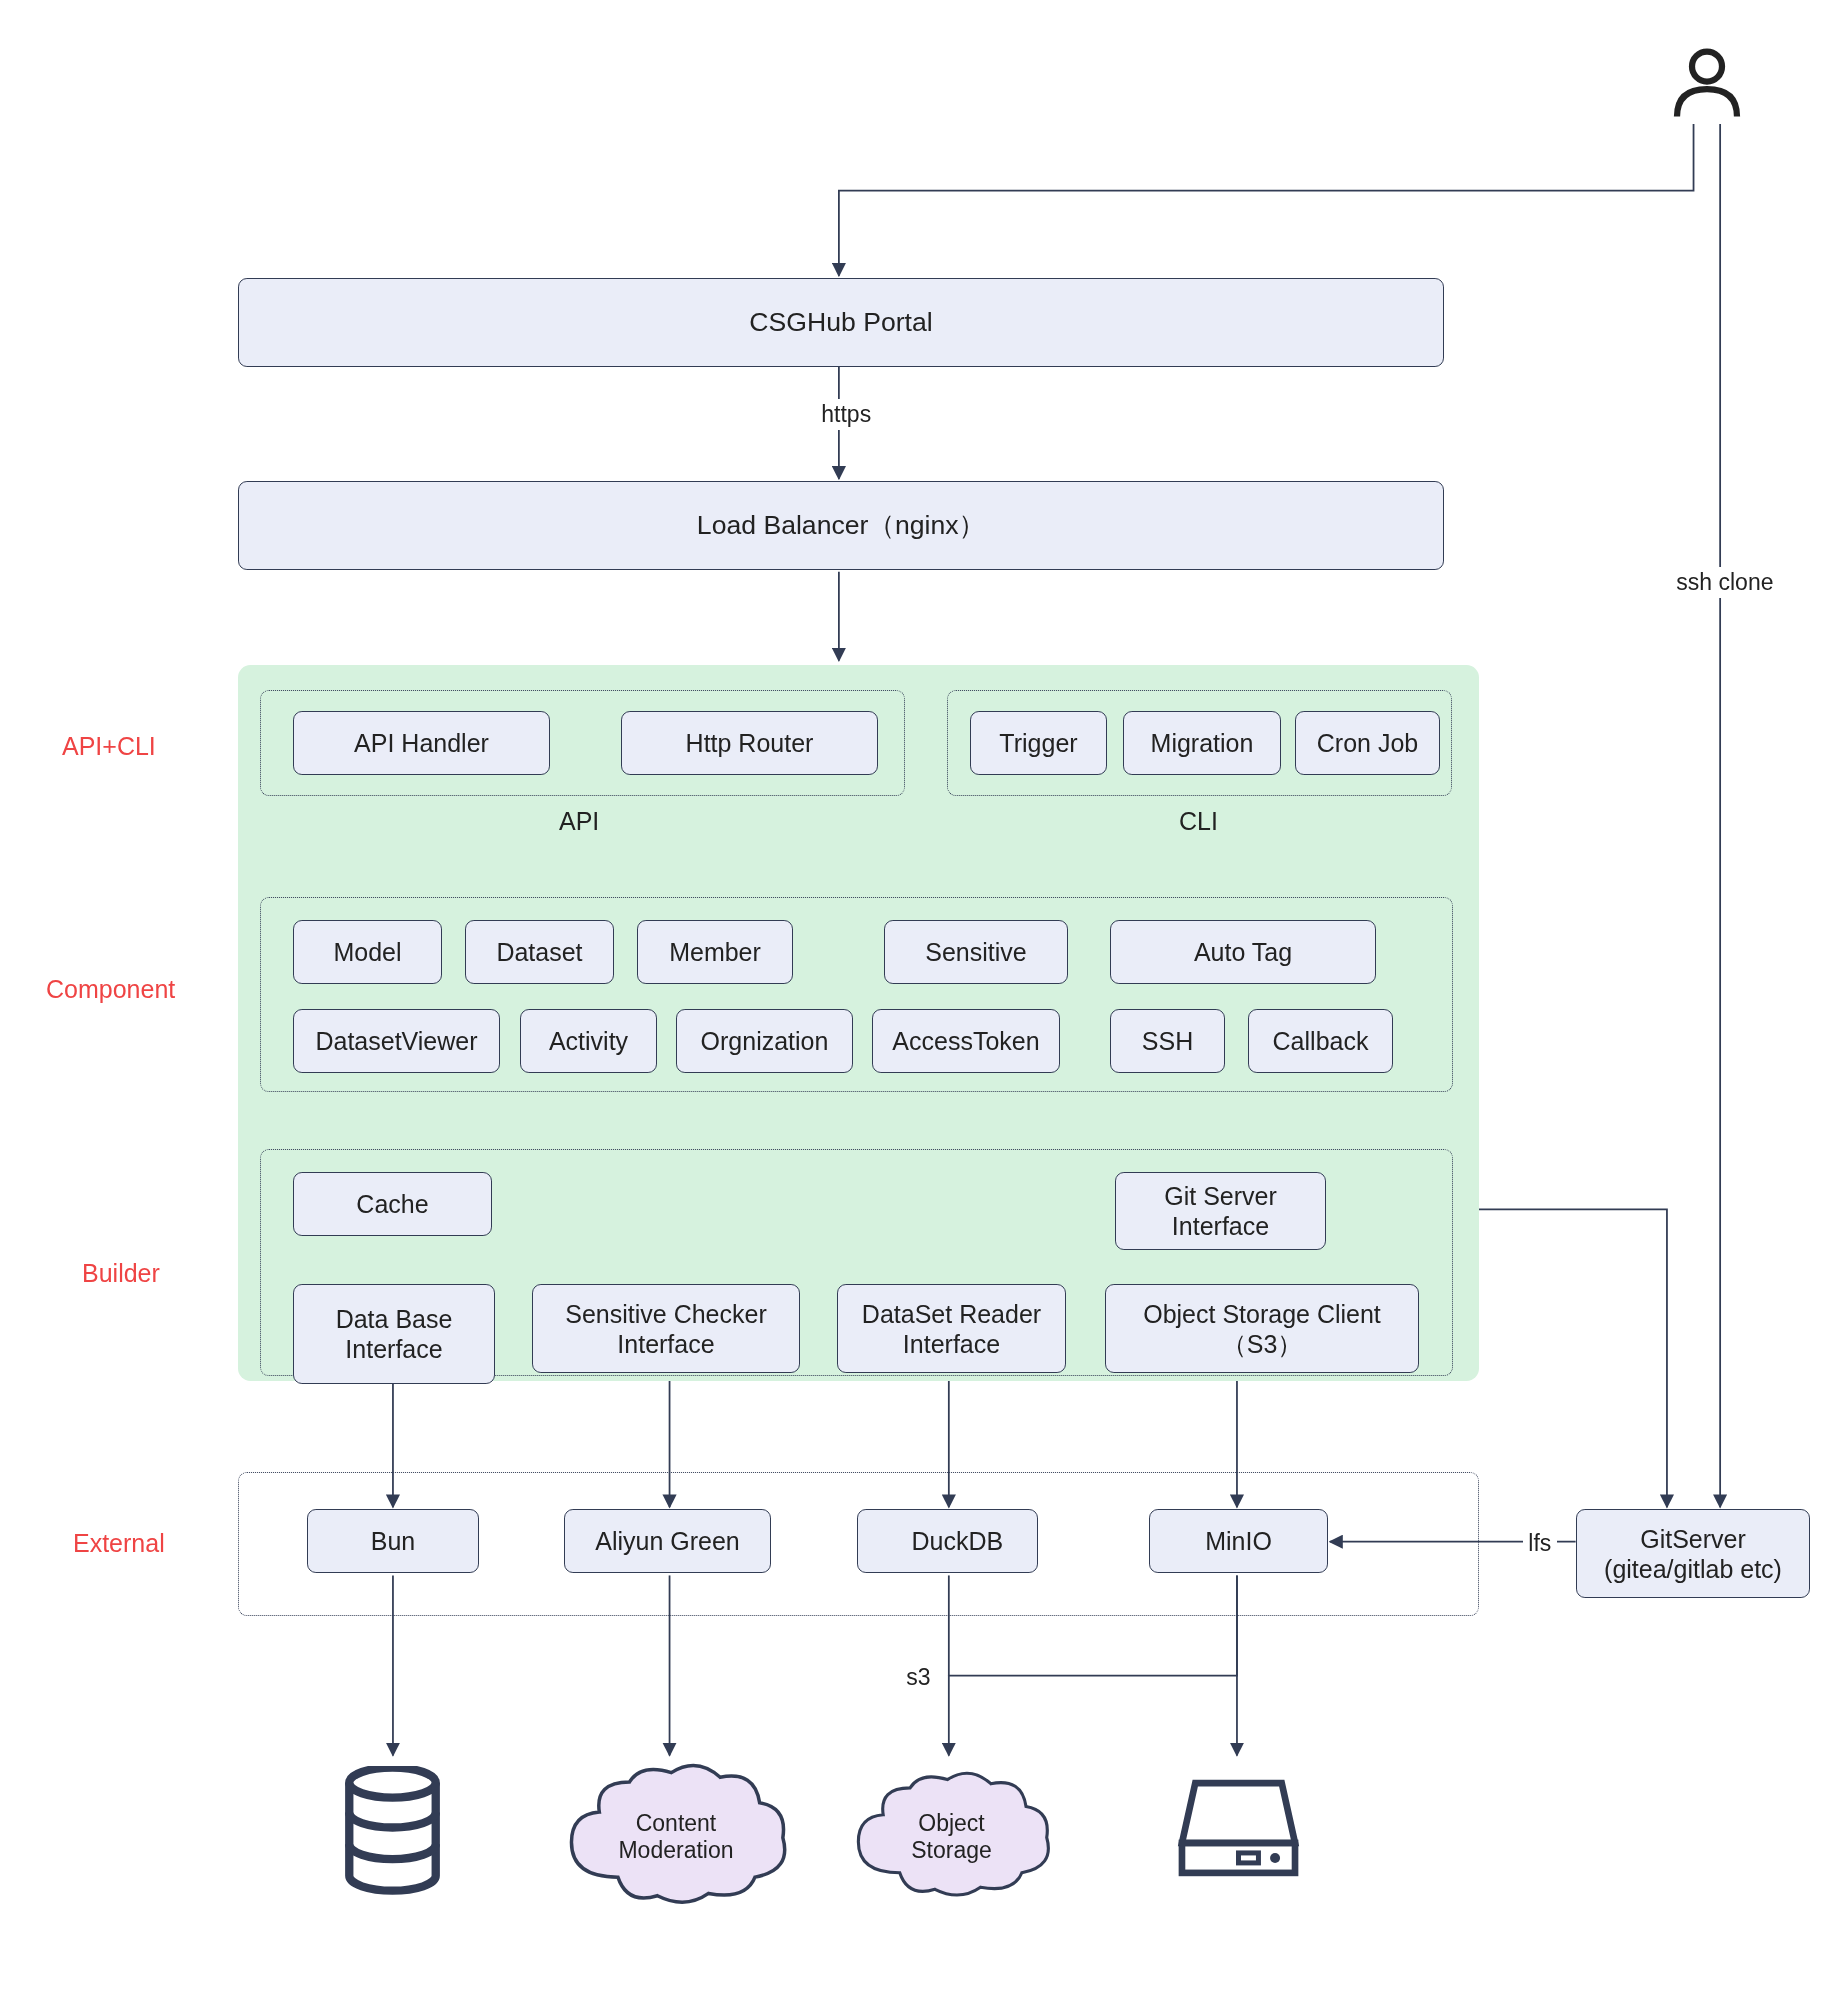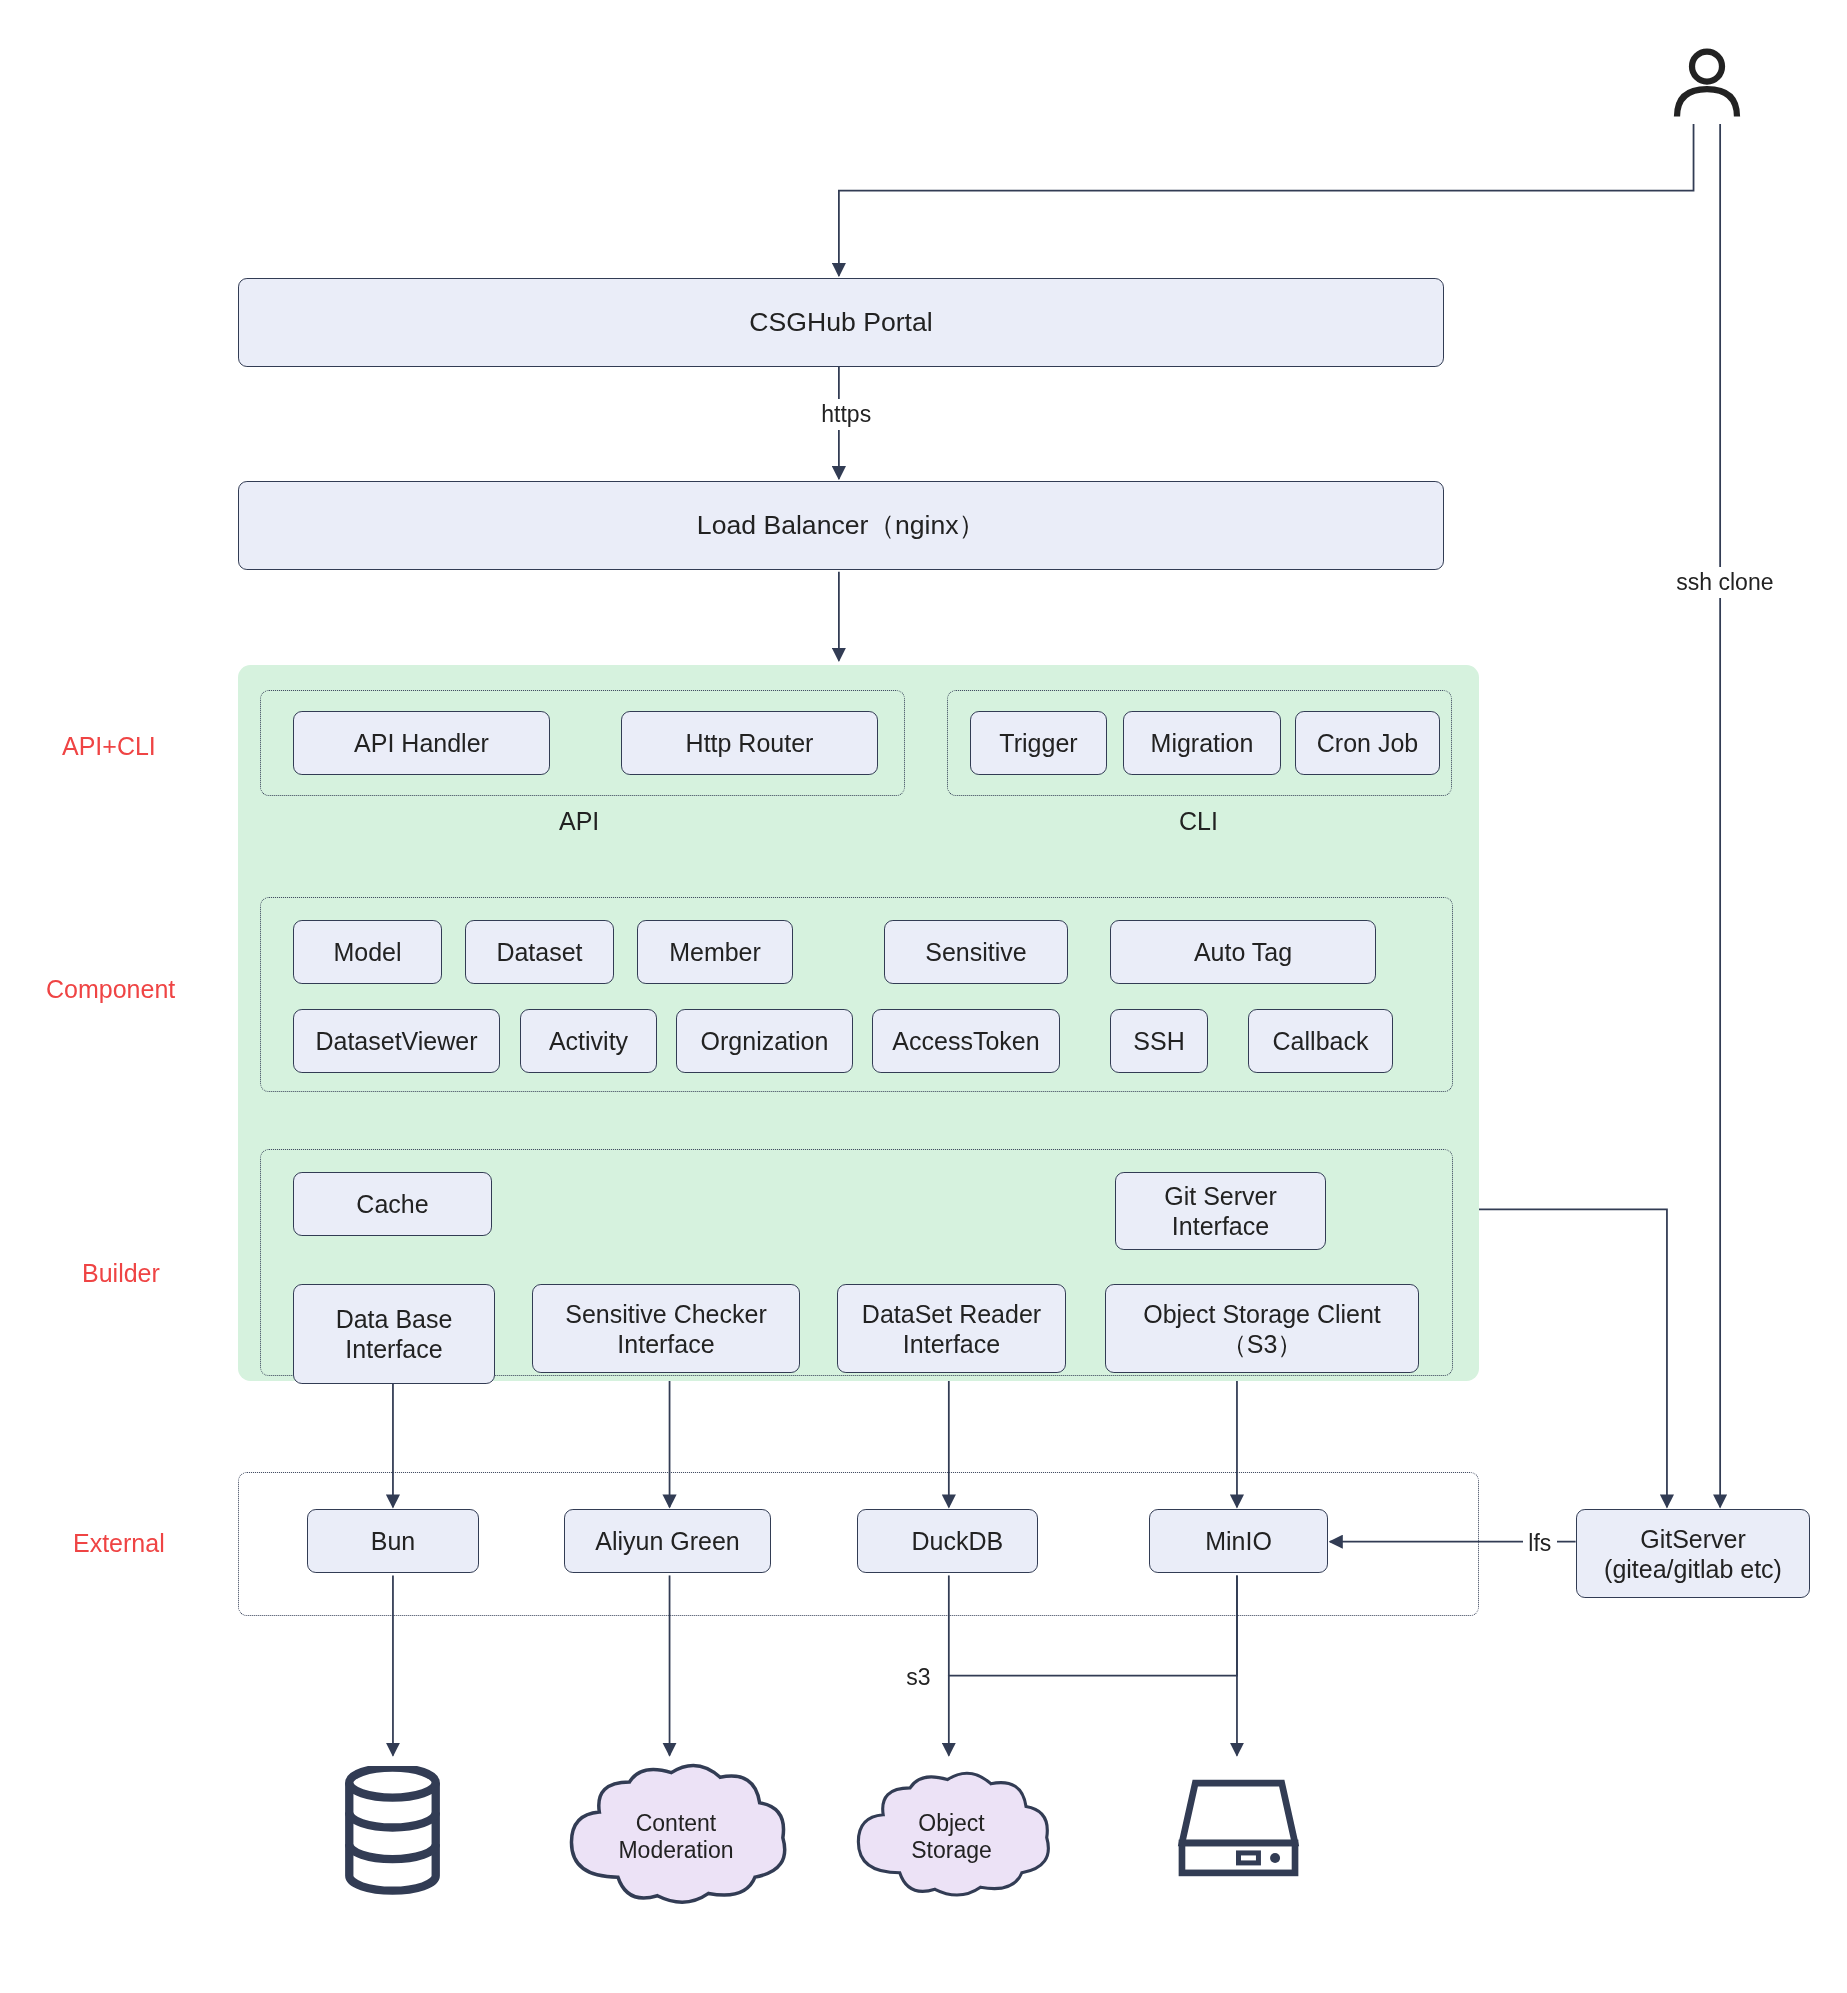--- a/index.html
+++ b/index.html
@@ -165,21 +165,21 @@
   </div>
 <div class="box" style="left:520px; top:1009px; width:137px; height:64px;">
     <span>Activity</span>
   </div>
 <div class="box" style="left:676px; top:1009px; width:177px; height:64px;">
     <span>Orgnization</span>
   </div>
 <div class="box" style="left:872px; top:1009px; width:188px; height:64px;">
     <span>AccessToken</span>
   </div>
-<div class="box" style="left:1110px; top:1009px; width:98px; height:64px;">
+<div class="box" style="left:1110px; top:1009px; width:115px; height:64px;">
     <span>SSH</span>
   </div>
 <div class="box" style="left:1248px; top:1009px; width:145px; height:64px;">
     <span>Callback</span>
   </div>
 
 <div class="dotted-group" style="left:260px; top:1149px; width:1193px; height:227px;"></div>
 <div class="box" style="left:293px; top:1172px; width:199px; height:64px;">
     <span>Cache</span>
   </div>

